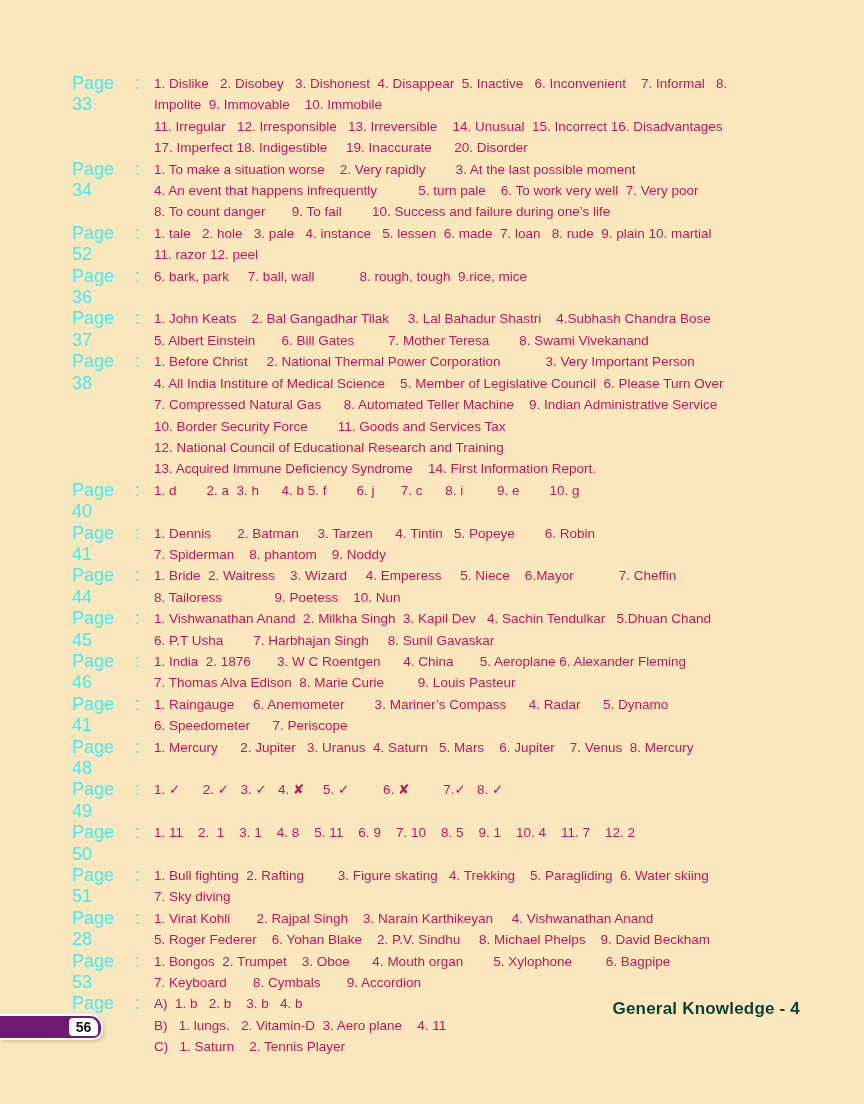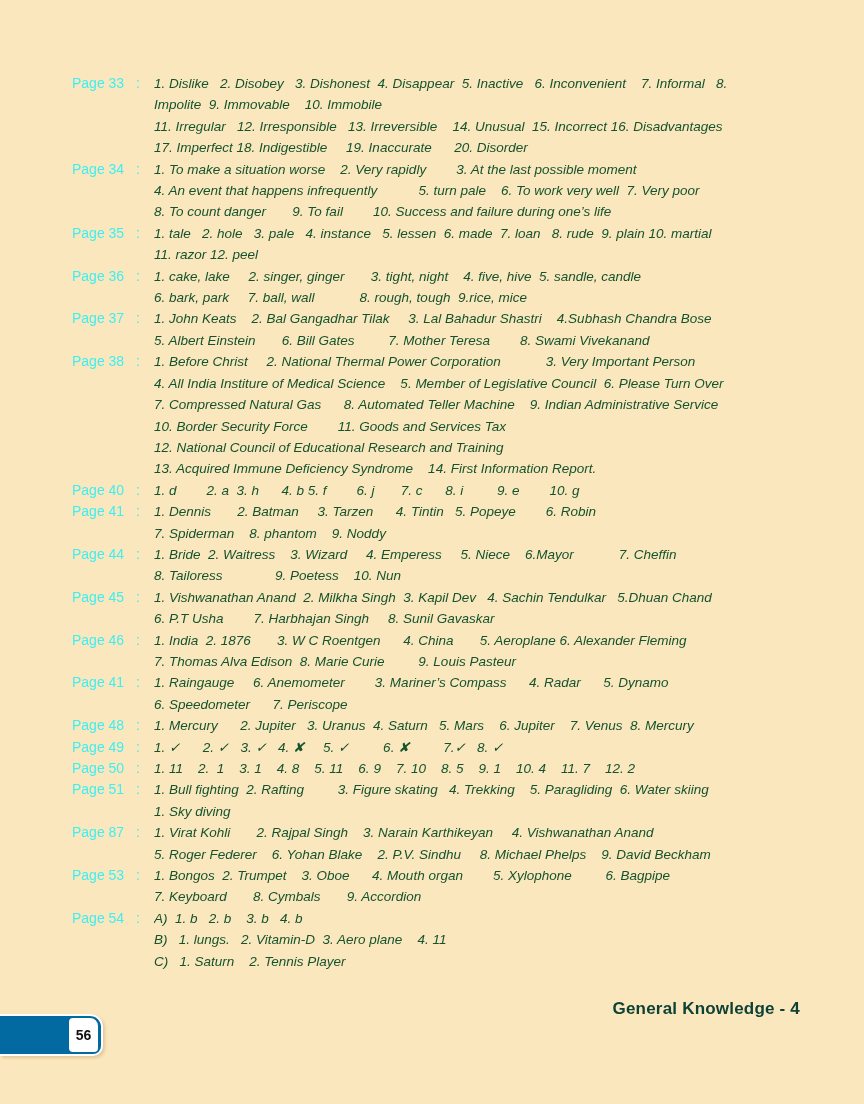--- a/index.html
+++ b/index.html
@@ -16,46 +16,45 @@
     width: 730px;
   }
   .row { display: flex; align-items: flex-start; }
   .plabel {
     flex: 0 0 82px;
     box-sizing: border-box;
     padding-right: 14px;
     display: flex;
     justify-content: space-between;
     color: #3feef2;
-    font-size: 14px;
+    font-size: 18px;
     line-height: 21.4px;
     font-weight: 400;
   }
   .lines { flex: 1; min-width: 0; }
   .line {
     white-space: pre;
     overflow: hidden;
-    color: #14532d;
+    color: #be185d;
     font-size: 13.5px;
     line-height: 21.4px;
-    font-style: italic;
   }
   .footer {
     position: absolute;
     right: 64px; top: 999px;
     font-size: 17px;
     font-weight: 700;
     color: #0e4136;
     letter-spacing: 0.2px;
   }
   .tab {
     position: absolute;
     left: 0; top: 1014px;
-    width: 103px; height: 42px;
-    background: #0369a1;
+    width: 103px; height: 26px;
+    background: #701a75;
     border: 2px solid #ffffff;
     border-left: none;
     border-radius: 0 13px 10px 0;
     box-sizing: border-box;
     box-shadow: 2px 2px 3px rgba(140,110,60,0.25);
   }
   .tab-num {
     position: absolute;
     right: 3px; top: 2px; bottom: 2px;
     width: 29px;
@@ -94,36 +93,35 @@
     </div>
     <div class="lines">
       <div class="line">1. To make a situation worse    2. Very rapidly        3. At the last possible moment</div>
       <div class="line">4. An event that happens infrequently           5. turn pale    6. To work very well  7. Very poor</div>
       <div class="line">8. To count danger       9. To fail        10. Success and failure during one’s life</div>
     </div>
   </div>
 
   <div class="row">
     <div class="plabel">
-      <span>Page 35</span>
+      <span>Page 52</span>
       <span>:</span>
     </div>
     <div class="lines">
       <div class="line">1. tale   2. hole   3. pale   4. instance   5. lessen  6. made  7. loan   8. rude  9. plain 10. martial</div>
       <div class="line">11. razor 12. peel</div>
     </div>
   </div>
 
   <div class="row">
     <div class="plabel">
       <span>Page 36</span>
       <span>:</span>
     </div>
     <div class="lines">
-      <div class="line">1. cake, lake     2. singer, ginger       3. tight, night    4. five, hive  5. sandle, candle</div>
       <div class="line">6. bark, park     7. ball, wall            8. rough, tough  9.rice, mice</div>
     </div>
   </div>
 
   <div class="row">
     <div class="plabel">
       <span>Page 37</span>
       <span>:</span>
     </div>
     <div class="lines">
@@ -242,27 +240,27 @@
     </div>
   </div>
 
   <div class="row">
     <div class="plabel">
       <span>Page 51</span>
       <span>:</span>
     </div>
     <div class="lines">
       <div class="line">1. Bull fighting  2. Rafting         3. Figure skating   4. Trekking    5. Paragliding  6. Water skiing</div>
-      <div class="line">1. Sky diving</div>
-    </div>
-  </div>
-
-  <div class="row">
-    <div class="plabel">
-      <span>Page 87</span>
+      <div class="line">7. Sky diving</div>
+    </div>
+  </div>
+
+  <div class="row">
+    <div class="plabel">
+      <span>Page 28</span>
       <span>:</span>
     </div>
     <div class="lines">
       <div class="line">1. Virat Kohli       2. Rajpal Singh    3. Narain Karthikeyan     4. Vishwanathan Anand</div>
       <div class="line">5. Roger Federer    6. Yohan Blake    2. P.V. Sindhu     8. Michael Phelps    9. David Beckham</div>
     </div>
   </div>
 
   <div class="row">
     <div class="plabel">

